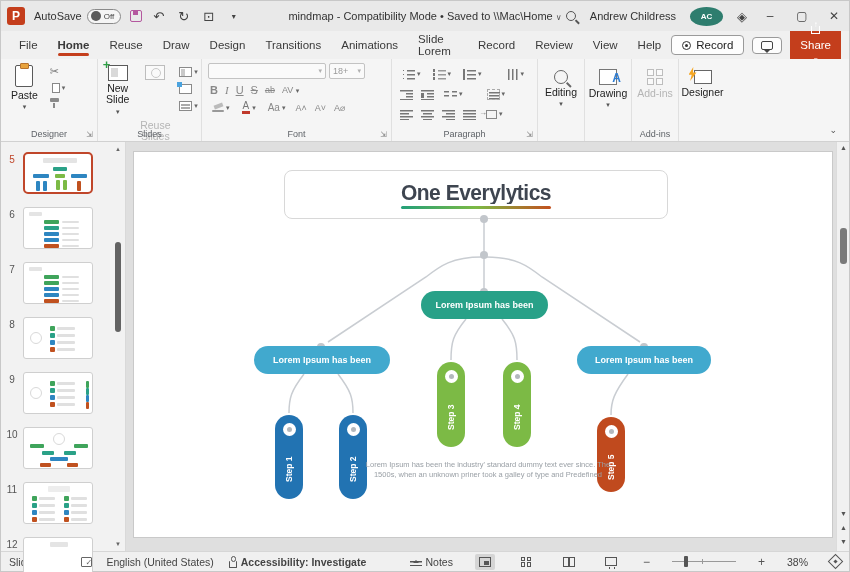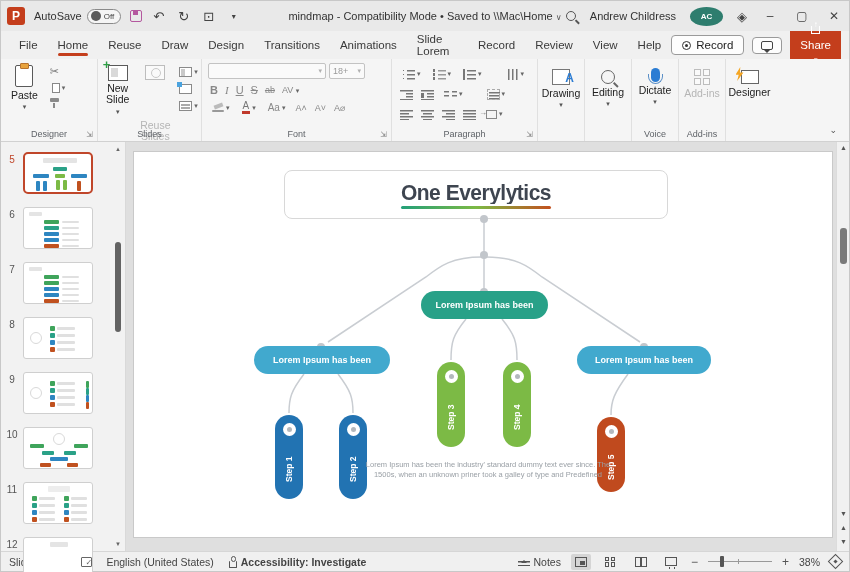--- a/index.html
+++ b/index.html
@@ -24,21 +24,21 @@
   .search-ic:after { content:""; position:absolute; width:5px; height:1.5px; background:#555; transform:rotate(45deg); left:8px; top:9px; }
   .user-name { font-size:11px; color:#333; }
   .avatar { width:33px; height:19px; border-radius:50%; background:#2e7d6e; color:#fff; font-size:8px; font-weight:bold; display:flex; align-items:center; justify-content:center; }
   .gem { color:#444; font-size:13px; }
   .win-btn { font-size:12px; color:#444; width:18px; text-align:center; }
 
   
   .tabrow { height:28px; background:#f0f0f0; display:flex; align-items:center; padding:0 8px; flex:0 0 28px; }
   .tabs { display:flex; align-items:center; }
   .tab { font-size:11.5px; color:#3a3a3a; padding:6px 10px 7px; cursor:default; position:relative; }
-  .tab.active { font-weight:normal; }
+  .tab.active { font-weight:bold; }
   .tab.active:after { content:""; position:absolute; left:10px; right:10px; bottom:2px; height:2.5px; background:#c43e1c; border-radius:2px; }
   .tabrow-right { margin-left:auto; display:flex; align-items:center; gap:8px; }
   .btn-record { display:flex; align-items:center; gap:5px; border:1px solid #9a9a9a; border-radius:4px; background:#fdfdfd; padding:3px 10px; font-size:11.5px; color:#222; }
   .rec-dot { width:9px; height:9px; border:1.5px solid #333; border-radius:50%; display:flex; align-items:center; justify-content:center; }
   .rec-dot i { width:3px; height:3px; background:#333; border-radius:50%; }
   .btn-comment { border:1px solid #9a9a9a; border-radius:4px; background:#fdfdfd; padding:3px 8px; }
   .comment-ic { width:12px; height:9px; border:1.5px solid #444; border-radius:2px; position:relative; display:block; }
   .comment-ic:after { content:""; position:absolute; left:2px; top:8px; border:3px solid transparent; border-top-color:#444; }
   .btn-share { display:flex; align-items:center; gap:5px; background:#c43e1c; border-radius:4px; color:#fff; padding:4px 10px; font-size:11.5px;flex-direction:column; }
   .share-ic { width:9px; height:8px; border:1.2px solid #fff; border-top:none; position:relative; display:block; }
@@ -160,21 +160,21 @@
   .stepdot i { width:5px; height:5px; border-radius:50%; background:#b3b8bd; }
   .steplabel { flex:1; display:flex; align-items:center; justify-content:center; color:#fff; font-size:8.5px; font-weight:bold; writing-mode:vertical-rl; transform:rotate(180deg); padding-bottom:4px; }
   .slide-body { position:absolute; left:229px; top:308px; width:250px; font-size:7.5px; line-height:9.5px; color:#9aa0a6; text-align:center; }
 
   .vscroll { position:absolute; right:0; top:0; bottom:0; width:13px; background:#f1f1f1; border-left:1px solid #dcdcdc; }
   .vs-arrow { position:absolute; left:0; width:13px; text-align:center; font-size:7px; color:#555; }
   .vs-thumb { position:absolute; left:3px; width:7px; height:36px; background:#7a7a7a; border-radius:3px; top:86px; }
 
   
   .statusbar { height:20px; background:#f0f0f0; border-top:1px solid #d6d6d6; display:flex; align-items:center; font-size:10.5px; color:#444; padding:0 8px; gap:14px; flex:0 0 20px; }
-  .sb-right { margin-left:auto; display:flex; align-items:center; gap:10px; }
+  .sb-right { margin-left:auto; display:flex; align-items:center; gap:22px; }
   .proof-ic { width:11px; height:10px; border:1.2px solid #666; border-radius:1px; position:relative; display:block; }
   .proof-ic:after { content:"✓"; position:absolute; font-size:8px; left:3px; top:0px; color:#666; }
   .acc-ic { width:9px; height:11px; position:relative; display:block; }
   .acc-ic:before { content:""; position:absolute; top:0; left:3px; width:3.5px; height:3.5px; border-radius:50%; border:1px solid #555; }
   .acc-ic:after { content:""; position:absolute; top:5px; left:1px; width:6px; height:6px; border:1px solid #555; border-radius:1px; border-top:none; }
   .notes-ic { display:inline-block; width:12px; height:9px; background-image:linear-gradient(#555,#555),linear-gradient(#555,#555); background-size:12px 1.5px,12px 1.5px; background-position:0 4px,0 8px; background-repeat:no-repeat; position:relative; }
   .notes-ic:before { content:""; position:absolute; top:0; left:3px; border:3px solid transparent; border-bottom-color:#555; }
   .view-ic { width:20px; height:16px; display:flex; align-items:center; justify-content:center; border-radius:2px; }
   .view-ic.sel { background:#d5d5d5; }
   .v-normal { width:12px; height:10px; border:1.2px solid #555; position:relative; }
@@ -386,40 +386,32 @@
         <span class="smallbtn">
             <span class="i-smart"></span>
             <span class="caret">▾</span>
           </span>
       </div>
       <span class="glabel">Paragraph</span>
       <span class="launcher">⇲</span>
     </div>
 
     <div class="rgroup g-big">
+      <div class="bigbtn" style="padding-top:7px;">
+        <span class="editing-ic"></span>
+        <span>Editing</span>
+          <span class="caret">▾</span>
+      </div>
+    </div>
+    <div class="rgroup g-big">
       <div class="bigbtn" style="padding-top:6px;">
         <span class="drawing-ic"></span>
         <span>Drawing</span>
           <span class="caret">▾</span>
       </div>
-    </div>
-    <div class="rgroup g-big">
-      <div class="bigbtn" style="padding-top:7px;">
-        <span class="editing-ic"></span>
-        <span>Editing</span>
-          <span class="caret">▾</span>
-      </div>
-    </div>
-    <div class="rgroup g-big">
-      <div class="bigbtn" style="padding-top:5px;">
-        <span class="mic-ic"></span>
-        <span>Dictate</span>
-          <span class="caret">▾</span>
-      </div>
-      <span class="glabel">Voice</span>
     </div>
     <div class="rgroup g-big">
       <div class="bigbtn dim" style="padding-top:6px;">
         <span class="addins-ic">
             <i></i>
             <i></i>
             <i></i>
             <i></i>
           </span>
         <span style="color:#b5b5b5;">Add-ins</span>

